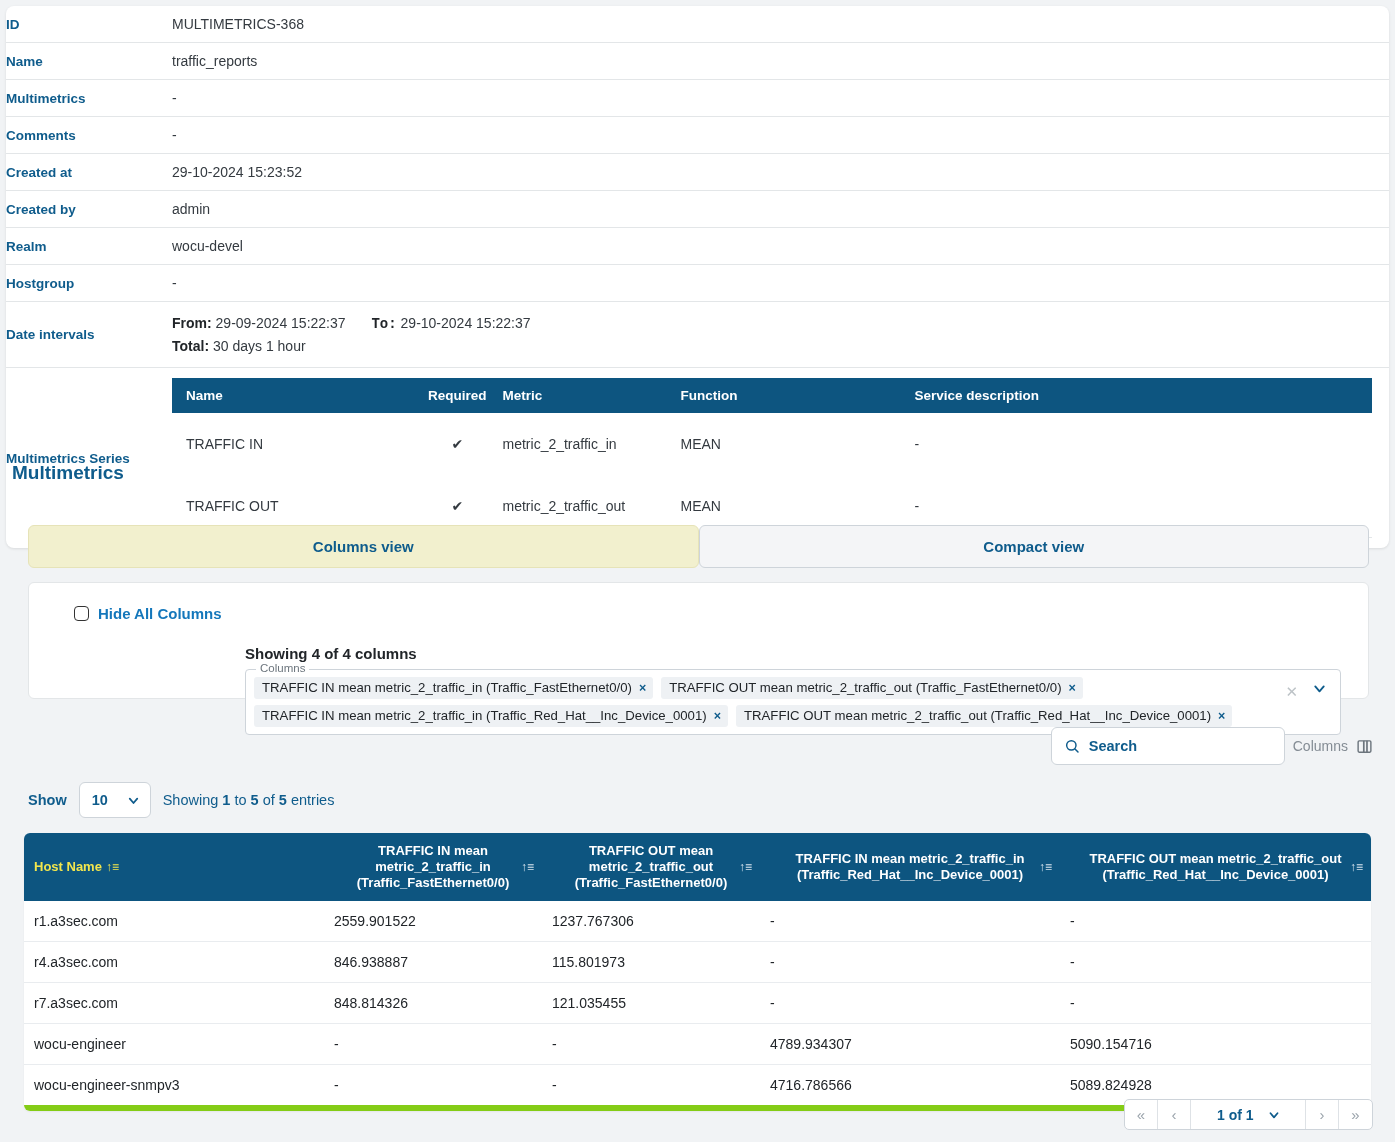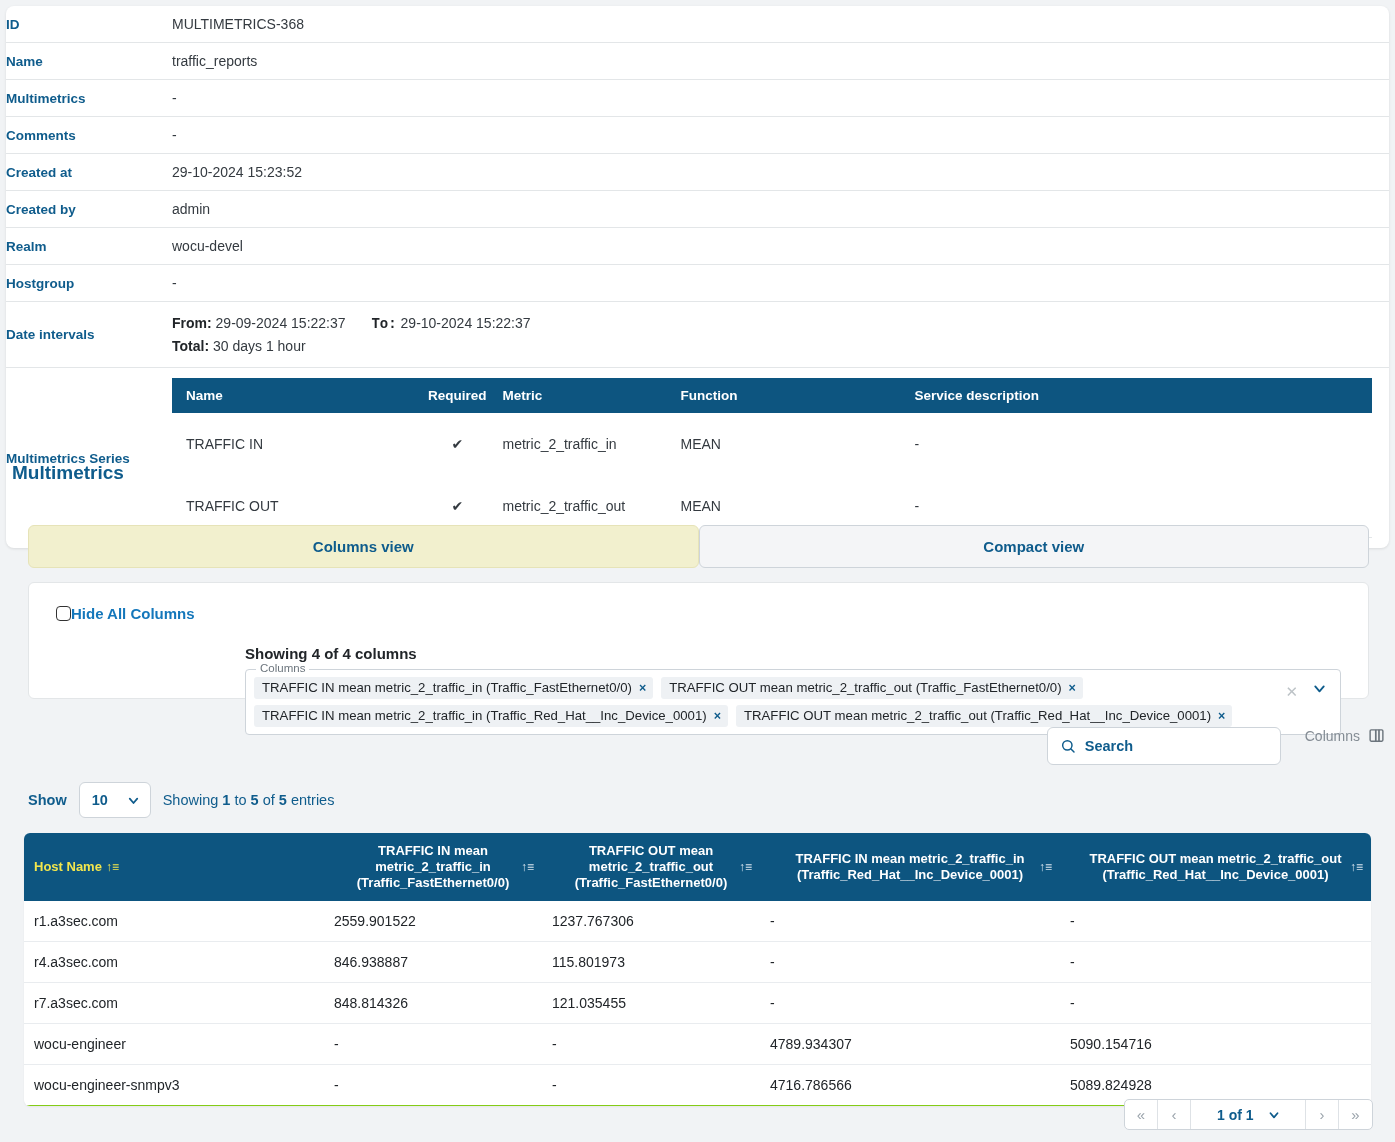--- a/index.html
+++ b/index.html
@@ -73,22 +73,22 @@
   }
   .vbtn.active{ background:#f2f0ce; border-color:#e6e3b8; }
 
   
   .cols-panel{
     position:absolute; left:28px; top:582px; width:1341px; height:117px;
     background:#fff; border:1px solid #e3e6e8; border-radius:6px;
     display:flex; align-items:flex-start;
   }
   .hide-all{
-    display:flex; align-items:center; gap:0;
-    padding:22px 0 0 27px; width:216px; flex:none;
+    display:flex; align-items:center; gap:9px;
+    padding:22px 0 0 45px; width:216px; flex:none;
   }
   .cb{
     width:15px; height:15px; border:1.6px solid #333; border-radius:4px;
     background:#fff; flex:none; display:inline-block; cursor:pointer;
   }
   .hide-all-lbl{ color:#1477bb; font-weight:700; font-size:15px; }
 
   .cols-right{ padding-top:22px; }
   .showing-cols{ font-size:15px; font-weight:700; color:#212529; margin-bottom:7px;margin-top:40px; }
   .ms-box{
@@ -109,22 +109,22 @@
   .chip .x{ color:#0f5c8c; font-weight:700; font-size:12.5px; cursor:pointer; }
   .ms-clear{
     position:absolute; right:42px; top:13px; color:#bdc3c7; font-size:15px; cursor:pointer;
   }
   .ms-caret{
     position:absolute; right:12px; top:10px; color:#0f5c8c; cursor:pointer;
   }
 
   
   .search-row{
-    position:absolute; right:10px; top:727px;
-    display:flex; align-items:flex-start; gap:24px;
+    position:absolute; right:22px; top:727px;
+    display:flex; align-items:center; gap:8px;
   }
   .search-box{
     width:234px; height:38px; border:1px solid #ced4da; border-radius:6px;
     background:#fff; display:flex; align-items:center; gap:9px; padding:0 12px;
   }
   .search-ph{ color:#0f5c8c; font-weight:700; font-size:14.5px; }
   .cols-btn{
     display:flex; align-items:center; gap:8px; color:#848c94;
     font-size:14px; cursor:pointer;
   }
@@ -161,21 +161,21 @@
     font-size:12px; color:#d7e4ee; font-weight:400;
     display:inline-block; margin-left:4px; vertical-align:middle;
   }
   th .sort-abs{ position:absolute; right:8px; top:50%; transform:translateY(-50%); }
   th .hn .sort{ color:#f2e64d; }
   table.grid tbody td{
     padding:12px 10px; border-bottom:1px solid #e9ecef; font-size:14px; color:#212529;
   }
   td.c-host{ padding-left:14px; }
   td.c-num{ text-align:left; padding-left:18px; }
-  table.grid tbody tr:last-child td{ border-bottom:1px solid #84cc16; }
+  table.grid tbody tr:last-child td{ border-bottom:6px solid #84cc16; }
 
   
   .pager{
     position:absolute; right:22px; top:1099px;
     display:flex; align-items:stretch; height:31px;
     border:1px solid #ced4da; border-radius:5px; background:#fff; overflow:hidden;
   }
   .pg{
     width:33px; display:flex; align-items:center; justify-content:center;
     color:#9aa3ab; font-size:15px; border-right:1px solid #dee2e6; cursor:pointer;

